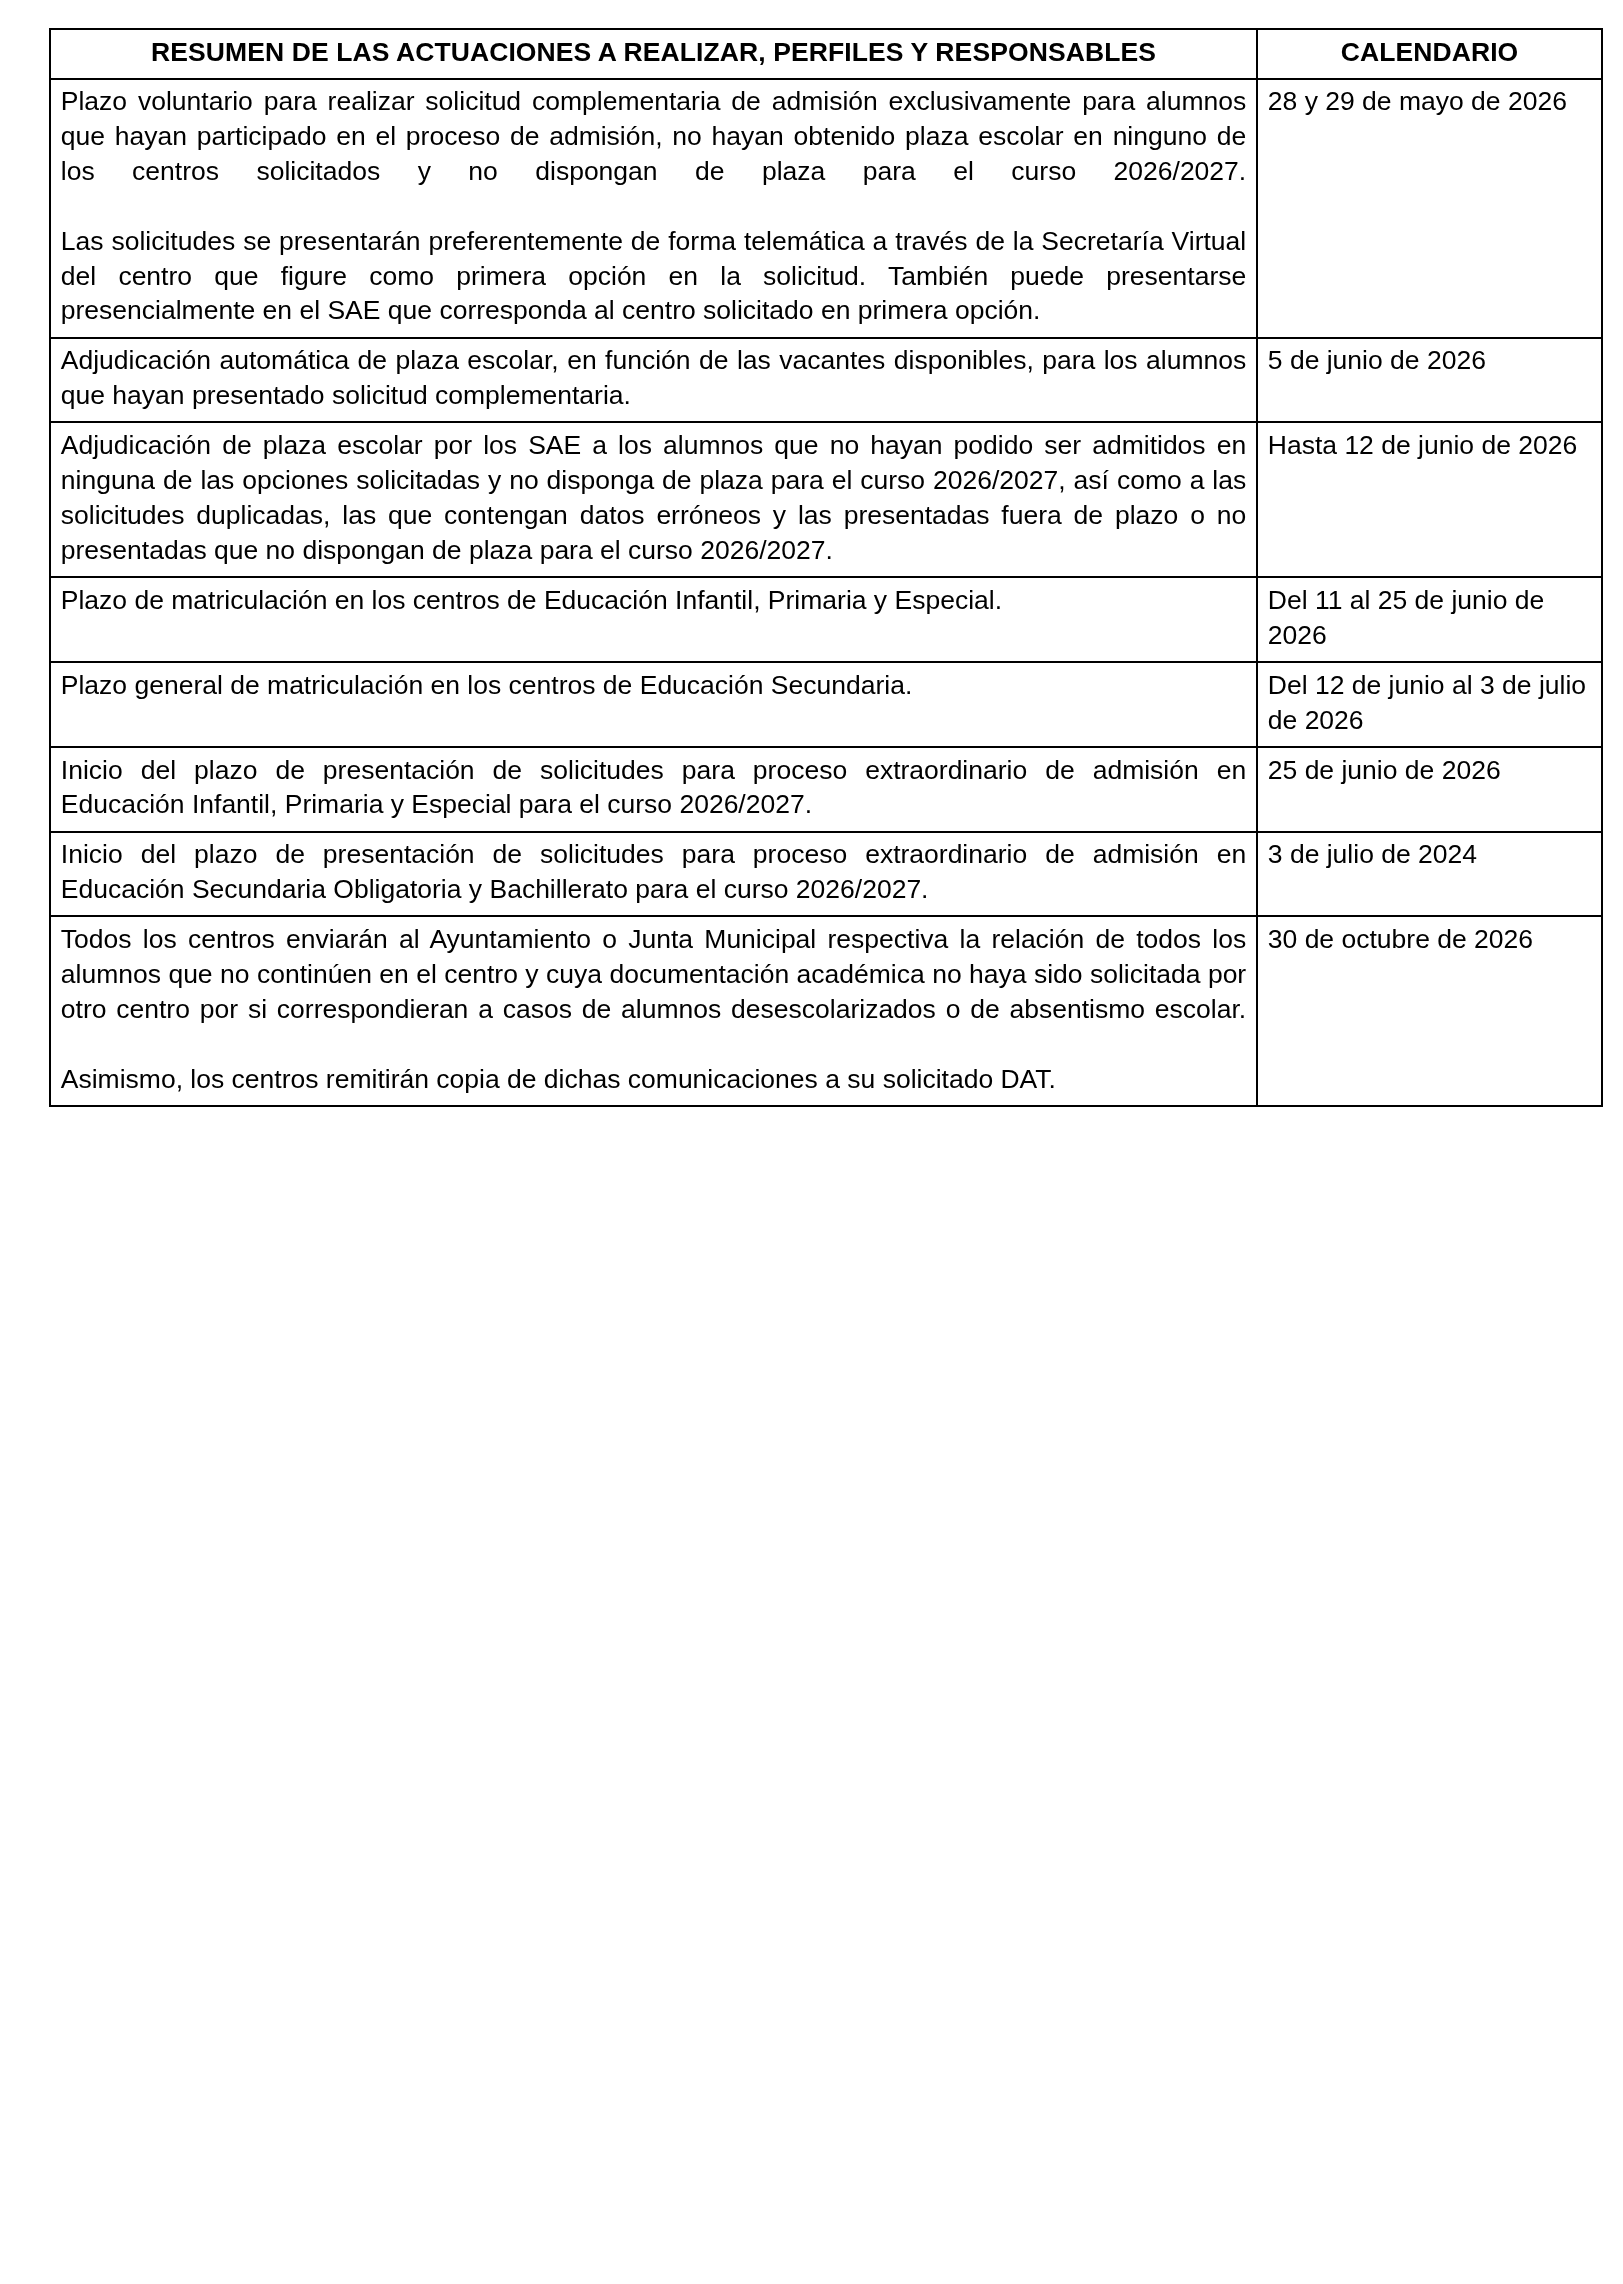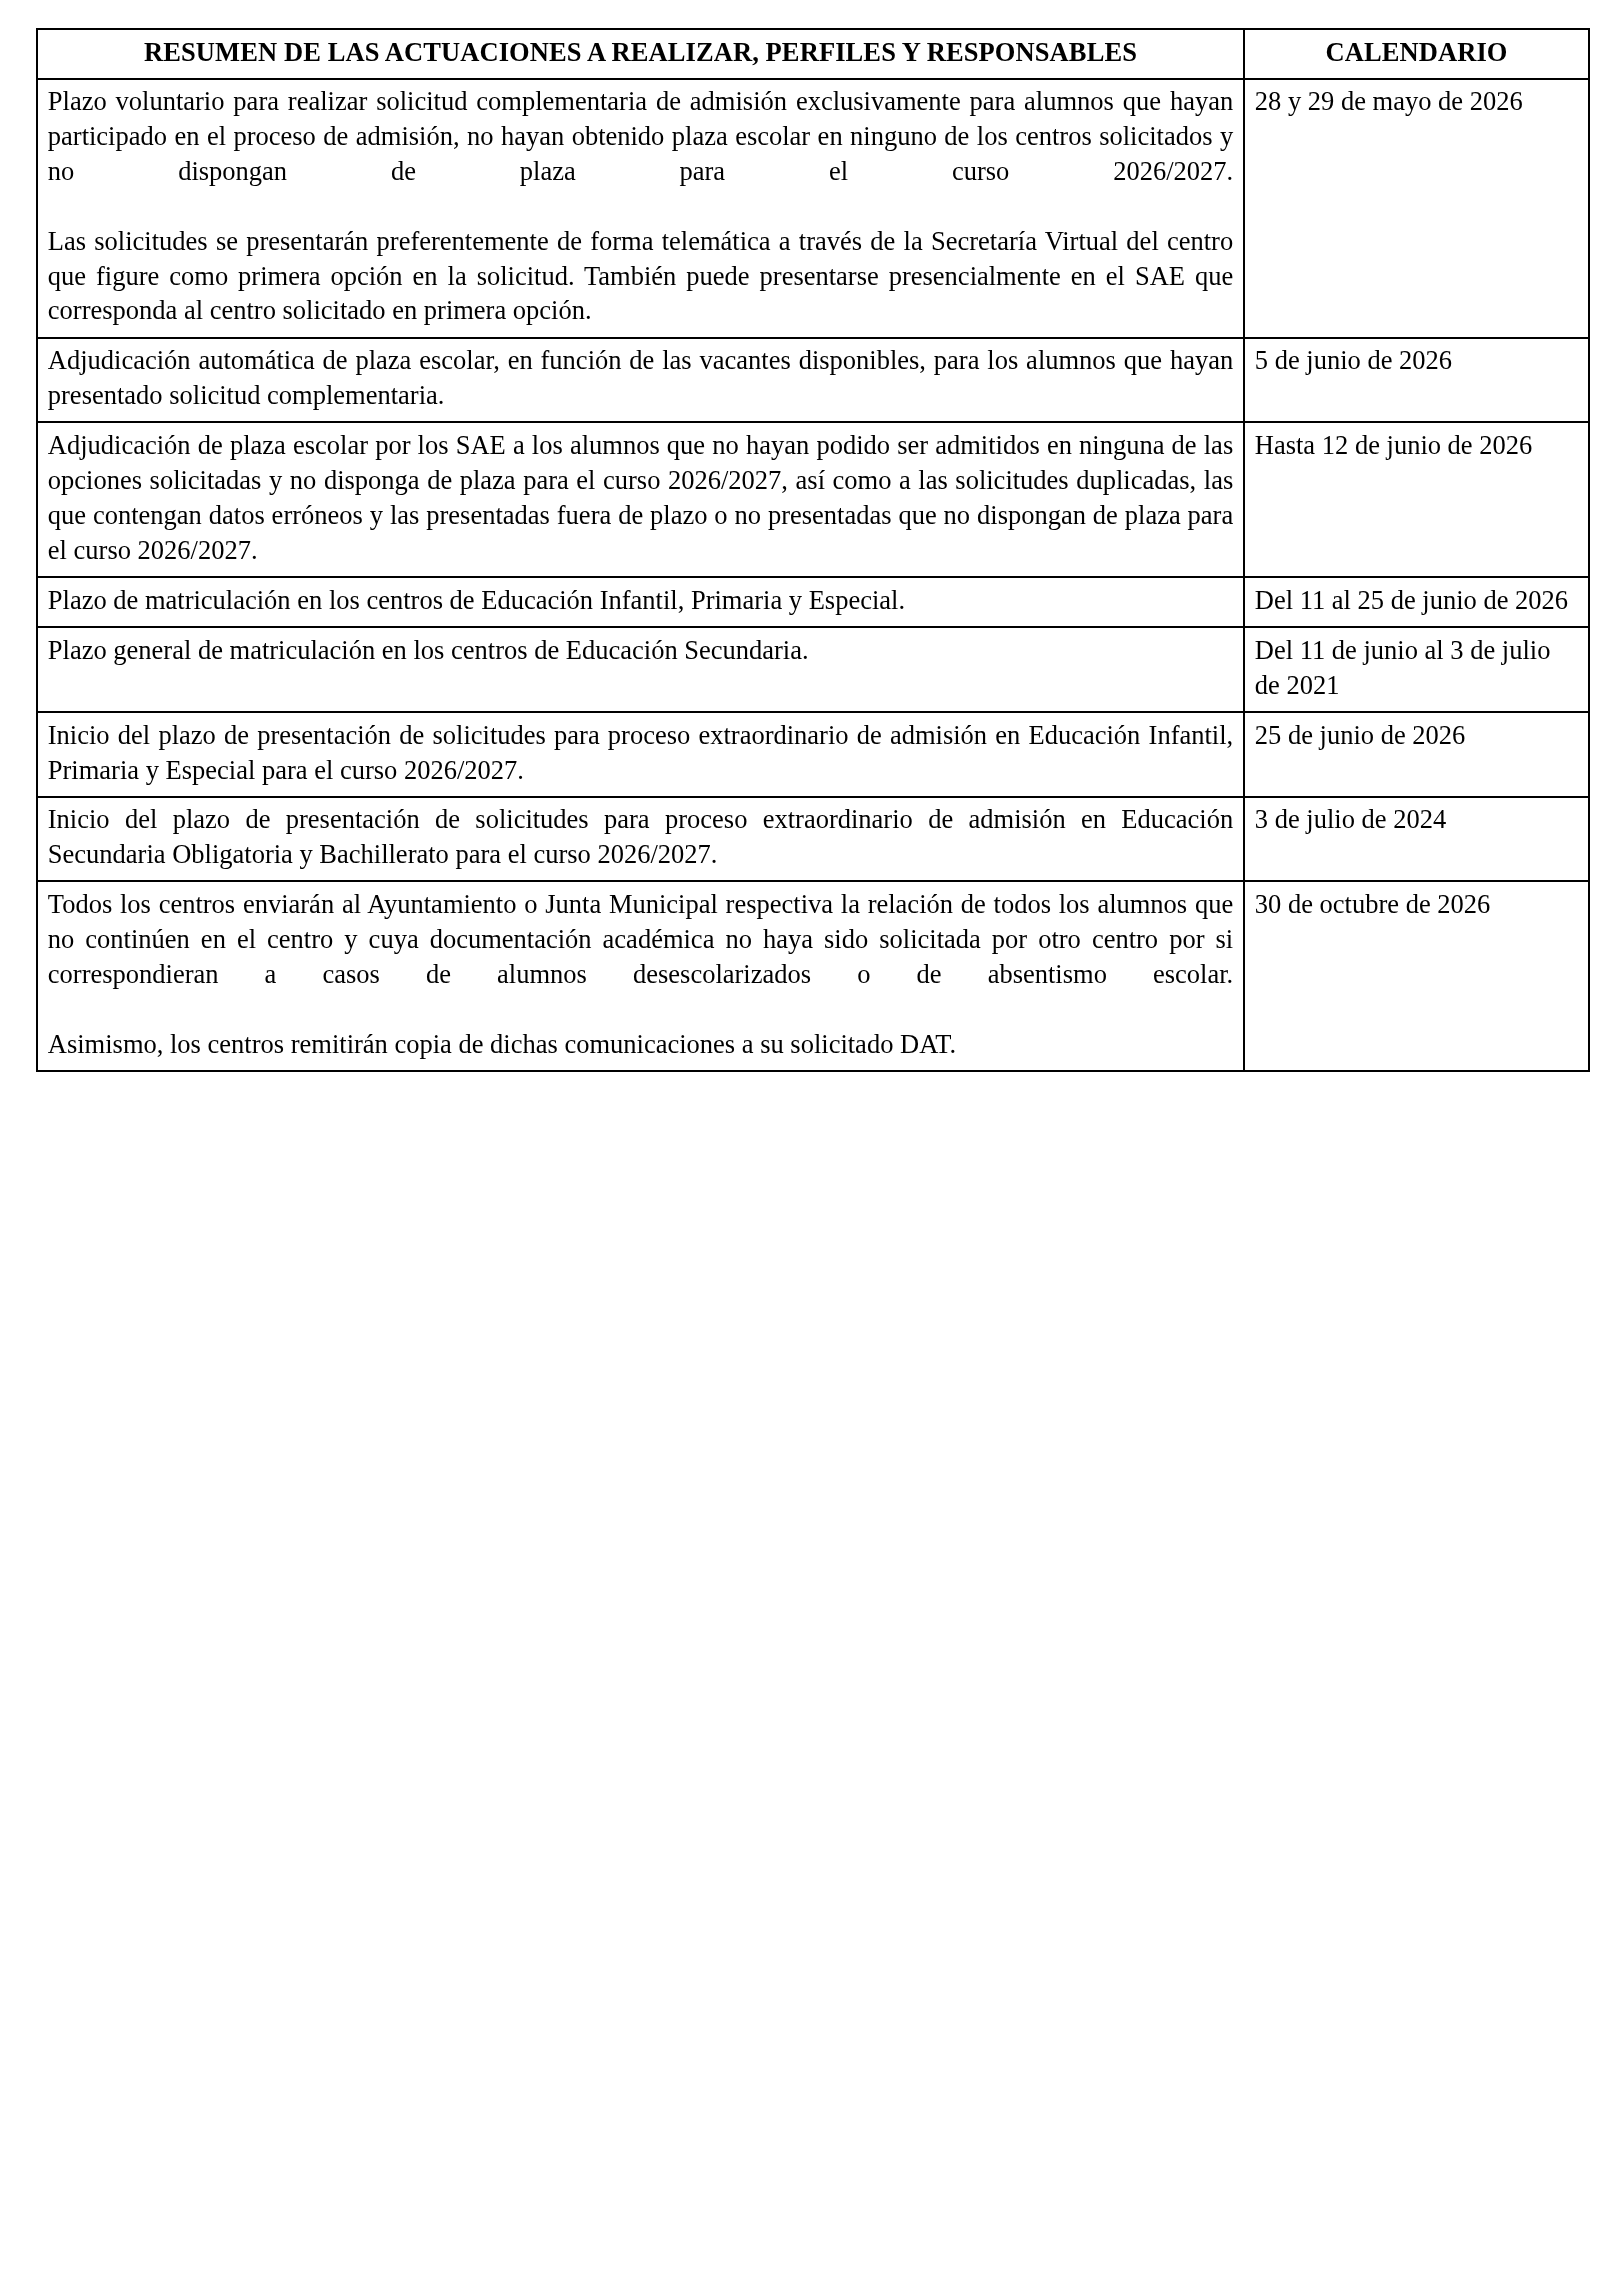--- a/index.html
+++ b/index.html
@@ -18,22 +18,21 @@
     position: relative;
     width: 1624px;
     height: 2284px;
     box-sizing: border-box;
     padding: 28px 36px 0 36px;
   }
   table.summary {
     border-collapse: collapse;
     table-layout: fixed;
     width: 1552px;
-    margin-left: 0;
-    font-family: Liberation Serif, serif;
+    margin-left: 13px;
   }
   table.summary td, table.summary th {
     border: 2.5px solid #000000;
     vertical-align: top;
     padding: 4.9px 9.8px 8.2px 9.8px;
   }
   col.c-desc { width: 1207px; }
   col.c-cal  { width: 345px;  }
 
   th.head {
@@ -116,21 +115,21 @@
         <tr>
           <td class="desc">
             <p class="noafter">Plazo de matriculación en los centros de Educación Infantil, Primaria y Especial.</p>
           </td>
           <td class="cal">Del 11 al 25 de junio de 2026</td>
         </tr>
         <tr>
           <td class="desc">
             <p class="noafter">Plazo general de matriculación en los centros de Educación Secundaria.</p>
           </td>
-          <td class="cal">Del 11 de junio al 3 de julio de 2021</td>
+          <td class="cal">Del 12 de junio al 3 de julio de 2026</td>
         </tr>
         <tr>
           <td class="desc">
             <p class="noafter">Inicio del plazo de presentación de solicitudes para proceso extraordinario de admisión en Educación Infantil, Primaria y Especial para el curso 2026/2027.</p>
           </td>
           <td class="cal">25 de junio de 2026</td>
         </tr>
         <tr>
           <td class="desc">
             <p class="noafter">Inicio del plazo de presentación de solicitudes para proceso extraordinario de admisión en Educación Secundaria Obligatoria y Bachillerato para el curso 2026/2027.</p>

